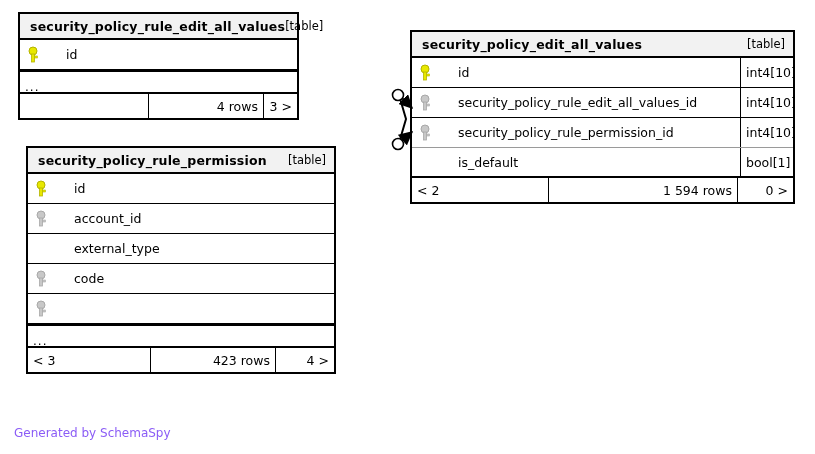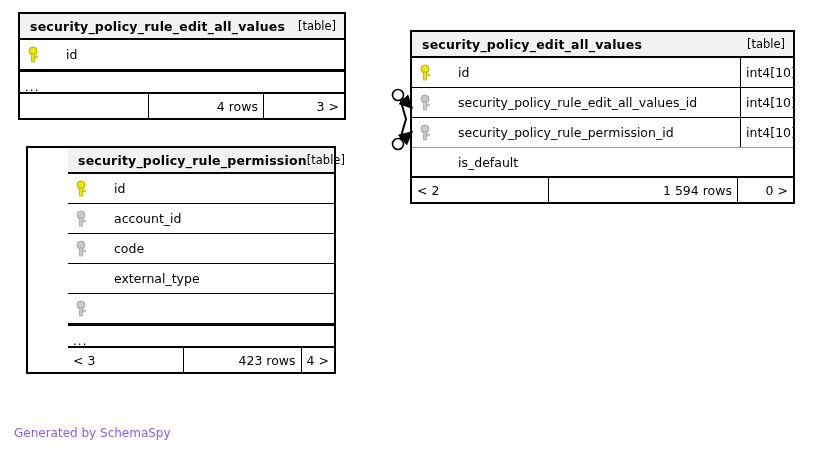--- a/index.html
+++ b/index.html
@@ -153,21 +153,21 @@
     font-size: 12px;
     color: #8b5cf6;
     white-space: nowrap;
   }
 </style>
 </head>
 <body>
 
 <div class="canvas">
 
-  <div class="entity" style="left:18px; top:12px; width:328px;">
+  <div class="entity" style="left:18px; top:12px; width:281px;">
     <div class="entity-title">
       <span class="tname">security_policy_rule_edit_all_values</span>
       <span class="ttag">[table]</span>
     </div>
 
     <div class="col-row">
       <div class="col-name">
         <span class="keyicon">
           <svg width="16" height="18" viewBox="0 0 16 18">
             <circle cx="7" cy="5" r="4" fill="#e8e800" stroke="#b3b300" stroke-width="1"></circle>
@@ -183,21 +183,21 @@
       <span>...</span>
     </div>
 
     <div class="footer-row">
       <div class="footer-cell fc-left" style="width:128px;"></div>
       <div class="footer-cell fc-mid" style="width:116px;">4 rows</div>
       <div class="footer-cell fc-right" style="flex:1 1 auto;">3 &gt;</div>
     </div>
   </div>
 
-  <div class="entity" style="left:26px; top:146px; width:310px;padding-left:40px;">
+  <div class="entity" style="left:26px; top:146px; width:310px;">
     <div class="entity-title">
       <span class="tname">security_policy_rule_permission</span>
       <span class="ttag">[table]</span>
     </div>
 
     <div class="col-row">
       <div class="col-name">
         <span class="keyicon">
           <svg width="16" height="18" viewBox="0 0 16 18">
             <circle cx="7" cy="5" r="4" fill="#e8e800" stroke="#b3b300" stroke-width="1"></circle>
@@ -218,35 +218,35 @@
             <rect x="5.5" y="8" width="3" height="8" fill="#c8c8c8" stroke="#a8a8a8" stroke-width="0.8"></rect>
             <rect x="8.5" y="10" width="3" height="2" fill="#c8c8c8" stroke="#a8a8a8" stroke-width="0.6"></rect>
           </svg>
         </span>
         <span class="col-label">account_id</span>
       </div>
     </div>
 
     <div class="col-row">
       <div class="col-name">
-        <span class="keyicon">
-          <svg width="16" height="18" viewBox="0 0 16 18">
-            <circle cx="7" cy="5" r="4" fill="#c8c8c8" stroke="#a8a8a8" stroke-width="1"></circle>
-            <rect x="5.5" y="8" width="3" height="8" fill="#c8c8c8" stroke="#a8a8a8" stroke-width="0.8"></rect>
-            <rect x="8.5" y="10" width="3" height="2" fill="#c8c8c8" stroke="#a8a8a8" stroke-width="0.6"></rect>
-          </svg>
-        </span>
-        <span class="col-label">code</span>
-      </div>
-    </div>
-
-    <div class="col-row">
-      <div class="col-name">
         <span class="keyicon blank"></span>
         <span class="col-label">external_type</span>
+      </div>
+    </div>
+
+    <div class="col-row">
+      <div class="col-name">
+        <span class="keyicon">
+          <svg width="16" height="18" viewBox="0 0 16 18">
+            <circle cx="7" cy="5" r="4" fill="#c8c8c8" stroke="#a8a8a8" stroke-width="1"></circle>
+            <rect x="5.5" y="8" width="3" height="8" fill="#c8c8c8" stroke="#a8a8a8" stroke-width="0.8"></rect>
+            <rect x="8.5" y="10" width="3" height="2" fill="#c8c8c8" stroke="#a8a8a8" stroke-width="0.6"></rect>
+          </svg>
+        </span>
+        <span class="col-label">code</span>
       </div>
     </div>
 
     <div class="col-row">
       <div class="col-name">
         <span class="keyicon">
           <svg width="16" height="18" viewBox="0 0 16 18">
             <circle cx="7" cy="5" r="4" fill="#c8c8c8" stroke="#a8a8a8" stroke-width="1"></circle>
             <rect x="5.5" y="8" width="3" height="8" fill="#c8c8c8" stroke="#a8a8a8" stroke-width="0.8"></rect>
             <rect x="8.5" y="10" width="3" height="2" fill="#c8c8c8" stroke="#a8a8a8" stroke-width="0.6"></rect>
@@ -312,20 +312,21 @@
         <span class="col-label">security_policy_rule_permission_id</span>
       </div>
       <div class="col-type" style="width:53px;">int4[10]</div>
     </div>
 
     <div class="col-row" style="border-bottom:2px solid #000;">
       <div class="col-name">
         <span class="keyicon blank"></span>
         <span class="col-label">is_default</span>
       </div>
+      <div class="col-type" style="width:53px;">bool[1]</div>
     </div>
 
     <div class="footer-row">
       <div class="footer-cell fc-left" style="width:136px;">&lt; 2</div>
       <div class="footer-cell fc-mid" style="width:190px;">1 594 rows</div>
       <div class="footer-cell fc-right" style="flex:1 1 auto;">0 &gt;</div>
     </div>
   </div>
 
   <svg class="connectors" viewBox="0 0 815 454" width="815" height="454">

